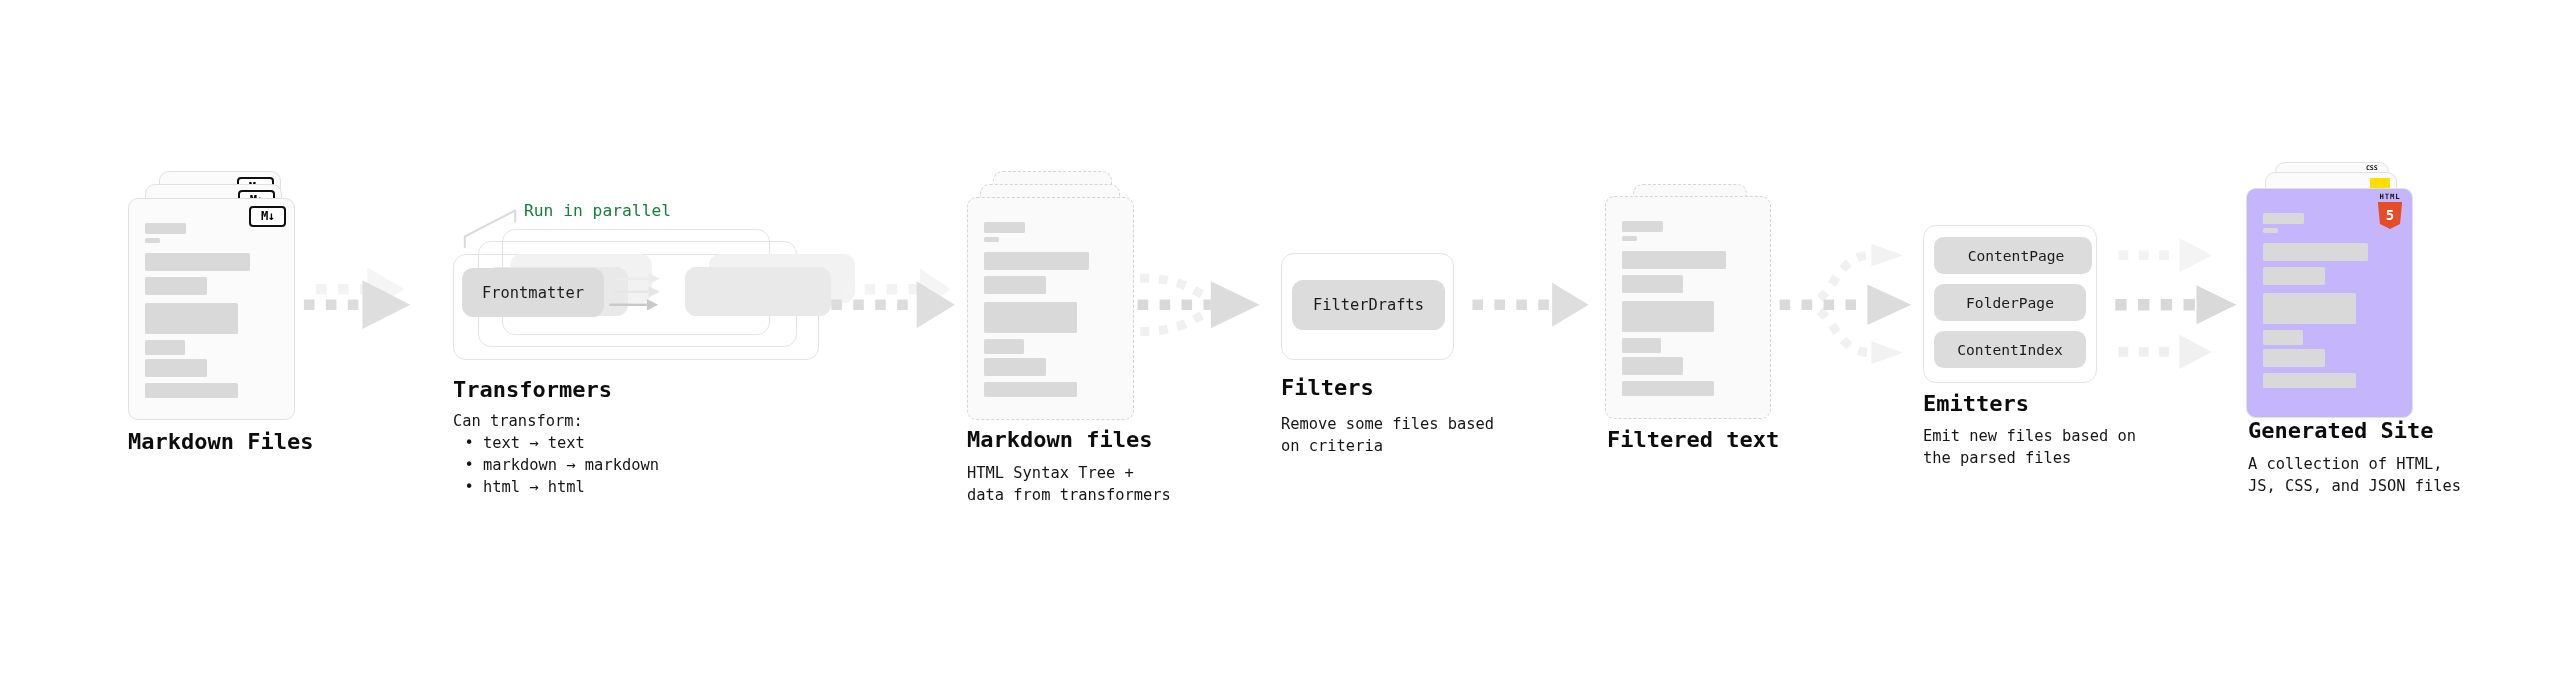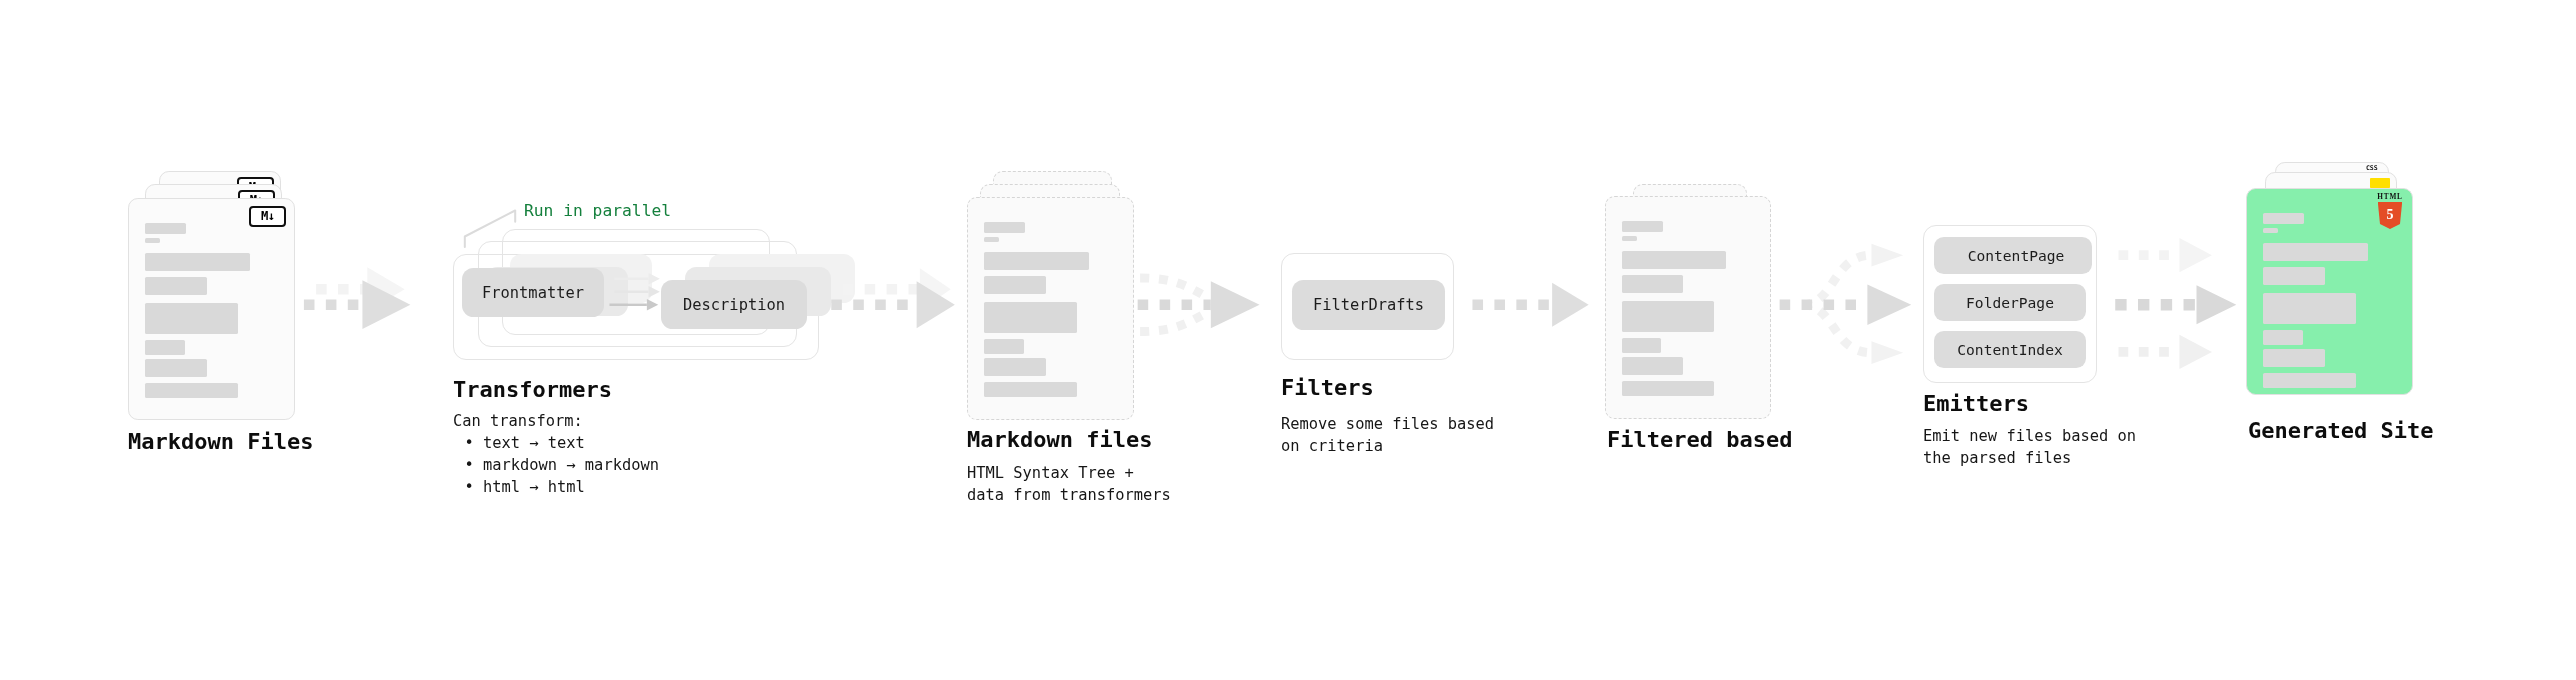--- a/index.html
+++ b/index.html
@@ -74,21 +74,20 @@
 
   <div class="container-box" style="left:502px;top:229px;width:268px;height:106px;"></div>
   <div class="container-box" style="left:478px;top:241px;width:319px;height:106px;"></div>
   <div class="container-box" style="left:453px;top:254px;width:366px;height:106px;"></div>
 
   <div class="pill ghost2" style="left:510px;top:254px;width:142px;height:49px;"></div>
   <div class="pill ghost2" style="left:709px;top:254px;width:146px;height:49px;"></div>
   <div class="pill ghost1" style="left:486px;top:267px;width:142px;height:49px;"></div>
   <div class="pill ghost1" style="left:685px;top:267px;width:146px;height:49px;"></div>
   <div class="pill" style="left:462px;top:268px;width:142px;height:49px;">Frontmatter</div>
-  <div class="pill" style="left:661px;top:280px;width:146px;height:49px;">Description</div>
 
   <div class="annotation" style="left:524px;top:201px;">Run in parallel</div>
 
   <div class="stage-title" style="left:453px;top:377px;">Transformers</div>
   <div class="stage-desc" style="left:453px;top:410px;">
     <div>Can transform:</div>
     <div class="indent">• text → text</div>
     <div class="indent">• markdown → markdown</div>
     <div class="indent">• html → html</div>
   </div>
@@ -127,60 +126,64 @@
         <div class="bar" style="width: 31%; height: 10.6px; margin-top: 0px;"></div>
         <div class="bar" style="width: 11%; height: 4.9px; margin-top: 4.1px;"></div>
         <div class="bar" style="width: 80%; height: 18px; margin-top: 9.8px;"></div>
         <div class="bar" style="width: 47%; height: 18px; margin-top: 6.5px;"></div>
         <div class="bar" style="width: 71%; height: 31px; margin-top: 8.1px;"></div>
         <div class="bar" style="width: 30%; height: 14.6px; margin-top: 5.7px;"></div>
         <div class="bar" style="width: 47%; height: 18.7px; margin-top: 4.1px;"></div>
         <div class="bar" style="width: 71%; height: 14.6px; margin-top: 5.7px;"></div>
       </div>
   </div>
-  <div class="stage-title" style="left:1607px;top:427px;">Filtered based</div>
+  <div class="stage-title" style="left:1607px;top:427px;">Filtered text</div>
 
   <div class="container-box filled" style="left:1923px;top:225px;width:174px;height:158px;"></div>
   <div class="pill small" style="left:1934px;top:237px;width:152px;height:37px;padding-left:6px;">ContentPage</div>
   <div class="pill small" style="left:1934px;top:284px;width:152px;height:37px;">FolderPage</div>
   <div class="pill small" style="left:1934px;top:331px;width:152px;height:37px;">ContentIndex</div>
   <div class="stage-title" style="left:1923px;top:391px;">Emitters</div>
   <div class="stage-desc" style="left:1923px;top:425px;">
     <div>Emit new files based on</div>
     <div>the parsed files</div>
   </div>
 
   <div class="doc" style="left:2275px;top:162px;width:114px;height:91px;">
     <div class="css-badge" style="right:6.5px;top:2.4px;width:19.5px;">
       <div>CSS</div>
       <div class="underline"></div>
     </div>
   </div>
   <div class="doc" style="left:2265px;top:172px;width:132px;height:91px;">
     <div class="js-badge" style="right:6.5px;top:4.9px;width:19.5px;height:10.6px;"></div>
   </div>
-  <div class="doc" style="left:2246px;top:188px;width:167px;height:207px;background:#86efac;font-family:Liberation Serif, serif;">
+  <div class="doc" style="left:2246px;top:188px;width:167px;height:230px;background:#c4b5fd;">
     <div class="html5-badge" style="right:6.5px;top:4.1px;">
       <div class="word">HTML</div>
       <div class="html5-shield">
         <span>5</span>
       </div>
     </div>
     <div class="bars">
         <div class="bar" style="width: 31%; height: 10.6px; margin-top: 0px;"></div>
         <div class="bar" style="width: 11%; height: 4.9px; margin-top: 4.1px;"></div>
         <div class="bar" style="width: 80%; height: 18px; margin-top: 9.8px;"></div>
         <div class="bar" style="width: 47%; height: 18px; margin-top: 6.5px;"></div>
         <div class="bar" style="width: 71%; height: 31px; margin-top: 8.1px;"></div>
         <div class="bar" style="width: 30%; height: 14.6px; margin-top: 5.7px;"></div>
         <div class="bar" style="width: 47%; height: 18.7px; margin-top: 4.1px;"></div>
         <div class="bar" style="width: 71%; height: 14.6px; margin-top: 5.7px;"></div>
       </div>
   </div>
   <div class="stage-title" style="left:2248px;top:418px;">Generated Site</div>
+  <div class="stage-desc" style="left:2248px;top:453px;">
+    <div>A collection of HTML,</div>
+    <div>JS, CSS, and JSON files</div>
+  </div>
 
   <svg class="overlay" width="2576" height="681" viewBox="0 0 3170 838">
 
     <path d="M 572 304 L 572 291 L 634 259 L 634 273" fill="none" stroke="#dbdbdb" stroke-width="2.5" stroke-linejoin="round" stroke-linecap="round"></path>
 
     <g>
       <line x1="756" y1="343" x2="798" y2="343" stroke="#ececec" stroke-width="3"></line>
       <polygon points="798,336 812,343 798,350" fill="#ececec"></polygon>
     </g>
     <g>

